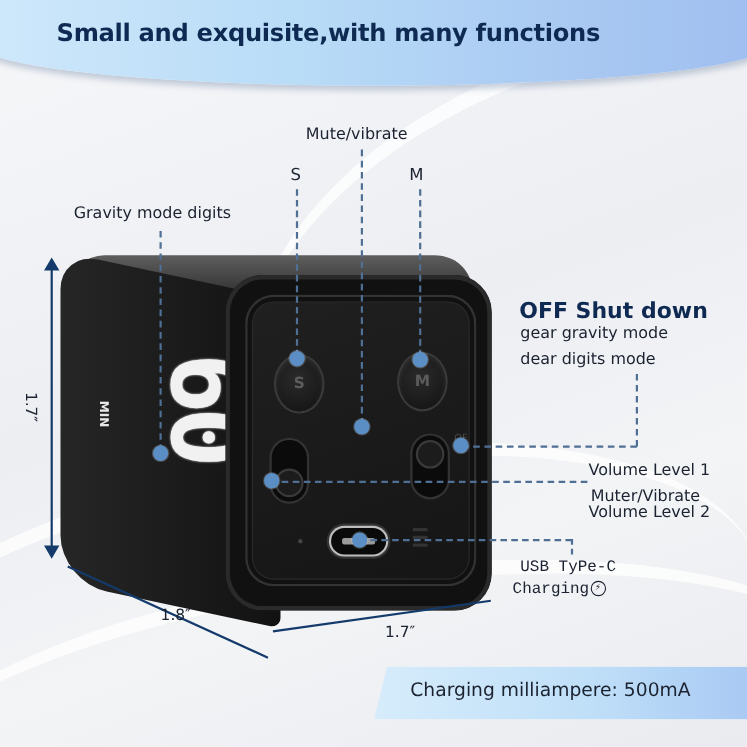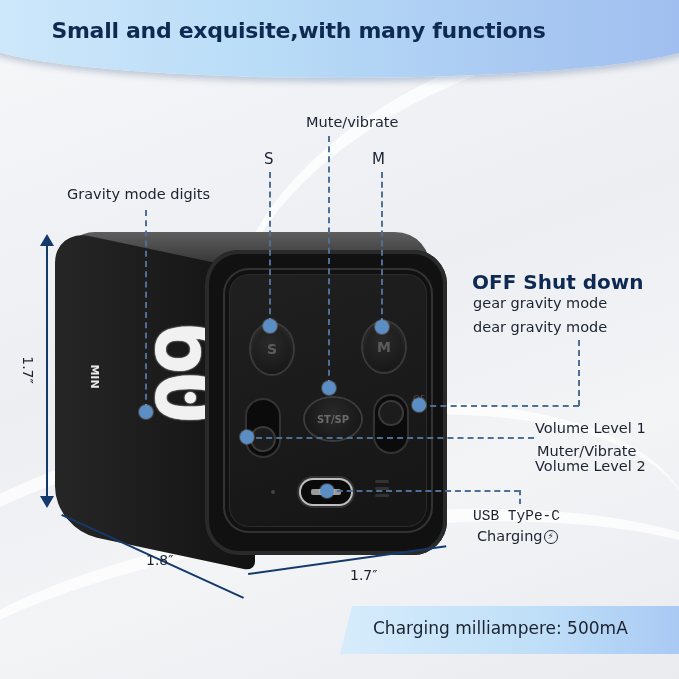--- a/index.html
+++ b/index.html
@@ -132,36 +132,35 @@
 </head>
 <body>
 
 <div class="wave" style="left:220px;top:40px;width:700px;height:420px;transform:rotate(-18deg);"></div>
 <div class="wave" style="left:-200px;top:420px;width:900px;height:380px;transform:rotate(-12deg);"></div>
 <div class="wave" style="left:-120px;top:520px;width:900px;height:300px;transform:rotate(-8deg);"></div>
 
 <div class="header-band"></div>
 <div class="header-title">Small and exquisite,with many functions</div>
 
-<div class="label" style="left:278px;top:114px;margin-left:28px;">Mute/vibrate</div>
+<div class="label" style="left:278px;top:114px;">Mute/vibrate</div>
 <div class="label" style="left:264px;top:150px;font-size:15px;">S</div>
 <div class="label" style="left:372px;top:150px;font-size:15px;">M</div>
 <div class="label" style="left:67px;top:186px;">Gravity mode digits</div>
 
 <div class="cube-top"></div>
 <div class="cube-side"></div>
 
 <div class="digit-display">60</div>
 <div class="min-label">MIN</div>
 
 <div class="cube-front">
   <div class="front-inner">
     <div class="btn-round" style="left:28px;top:56px;">S</div>
     <div class="btn-round" style="left:140px;top:54px;">M</div>
-    <div class="btn-oval" style="left:82px;top:130px;">ST/SP</div>
     <div class="slider" style="left:24px;top:132px;">
       <div class="slider-knob" style="top:28px;"></div>
     </div>
     <div class="slider" style="left:152px;top:128px;">
       <div class="slider-knob" style="top:6px;"></div>
     </div>
     <div class="tiny-mark" style="left:190px;top:126px;">OF</div>
     <div class="usbc" style="left:78px;top:212px;">
       <div class="usbc-tongue"></div>
     </div>
@@ -179,33 +178,33 @@
 <div class="dot" style="left:270px;top:326px;"></div>
 
 <div class="vline" style="left:328px;top:136px;height:250px;"></div>
 <div class="dot" style="left:329px;top:388px;"></div>
 
 <div class="vline" style="left:381px;top:172px;height:152px;"></div>
 <div class="dot" style="left:382px;top:327px;"></div>
 
 <div class="label label-bold" style="left:472px;top:270px;">OFF Shut down</div>
 <div class="label" style="left:473px;top:295px;">gear gravity mode</div>
-<div class="label" style="left:473px;top:319px;">dear gravity mode</div>
+<div class="label" style="left:473px;top:319px;">dear digits mode</div>
 <div class="vline" style="left:578px;top:340px;height:66px;"></div>
 <div class="hline" style="left:420px;top:405px;width:159px;"></div>
 <div class="dot" style="left:419px;top:405px;"></div>
 
 <div class="label" style="left:537px;top:418px;margin-top:25px;">Muter/Vibrate</div>
 <div class="label" style="left:535px;top:420px;">Volume Level 1</div>
 <div class="label" style="left:535px;top:458px;">Volume Level 2</div>
 <div class="hline" style="left:246px;top:437px;width:288px;"></div>
 <div class="dot" style="left:247px;top:437px;"></div>
 
 <div class="label" style="left:473px;top:508px;font-family:Liberation Mono, monospace;">USB TyPe-C</div>
-<div class="label" style="left:477px;top:528px;">
+<div class="label" style="left:466px;top:528px;font-family:Liberation Mono, monospace;">
   <span>Charging</span><span class="bolt">⚡</span>
 </div>
 <div class="hline" style="left:327px;top:490px;width:193px;"></div>
 <div class="vline" style="left:519px;top:490px;height:14px;"></div>
 <div class="dot" style="left:327px;top:491px;"></div>
 
 <div class="arrow-line" style="left:46px;top:240px;width:2px;height:262px;"></div>
 <div style="position:absolute;left:40px;top:234px;width:0;height:0;border-left:7px solid transparent;border-right:7px solid transparent;border-bottom:12px solid #143a6b;"></div>
 <div style="position:absolute;left:40px;top:496px;width:0;height:0;border-left:7px solid transparent;border-right:7px solid transparent;border-top:12px solid #143a6b;"></div>
 <div class="dim-text" style="left:14px;top:362px;transform:rotate(90deg);">1.7″</div>

